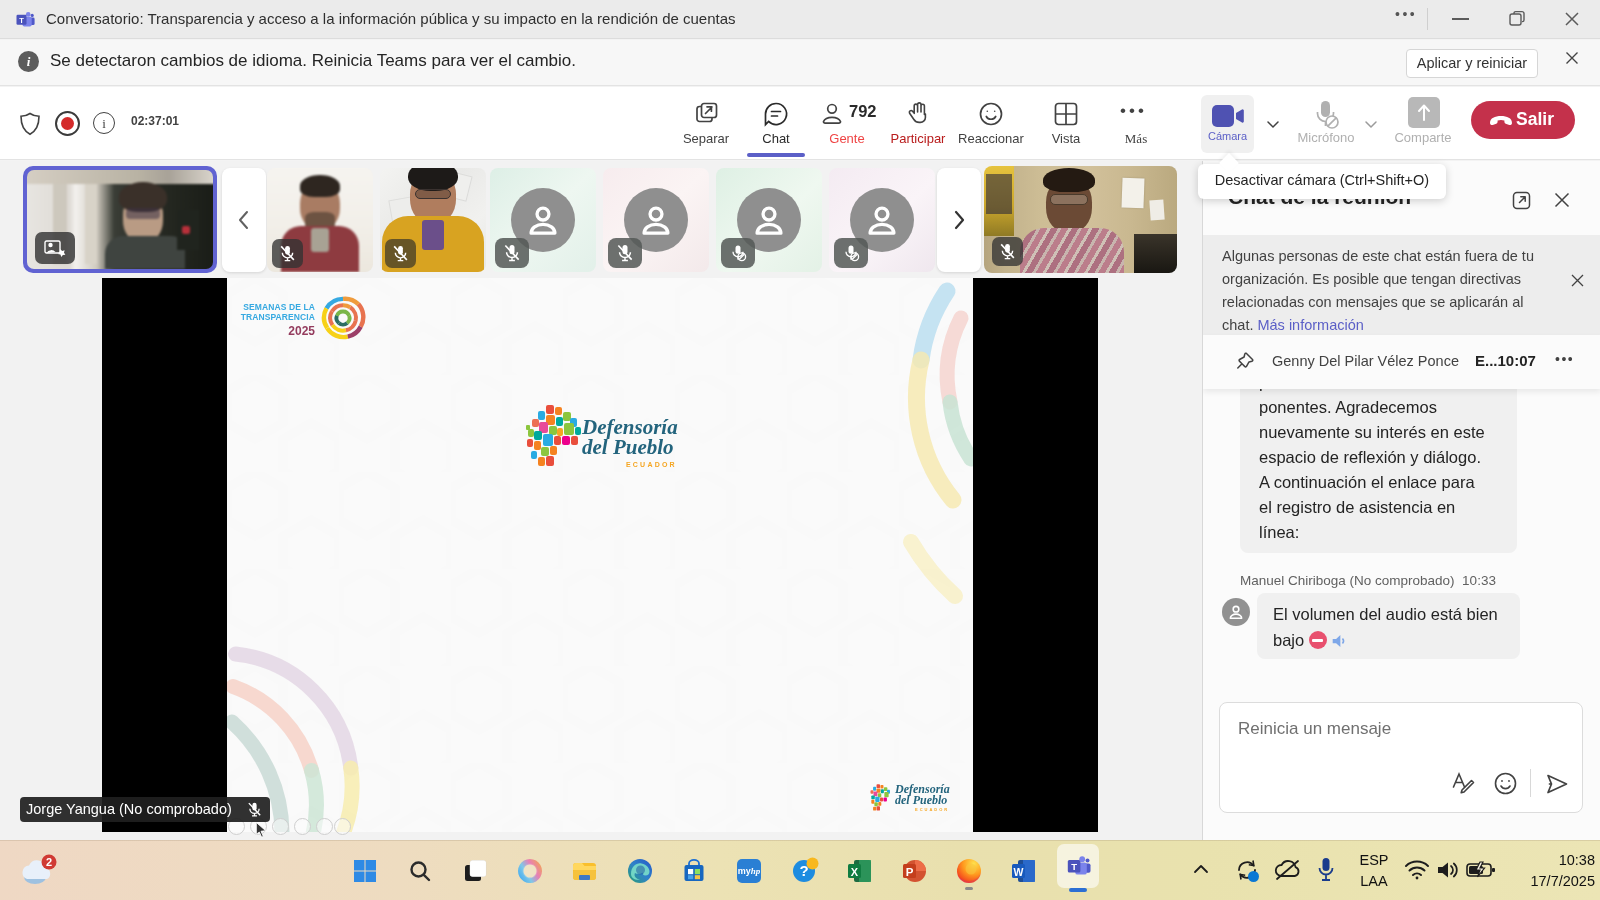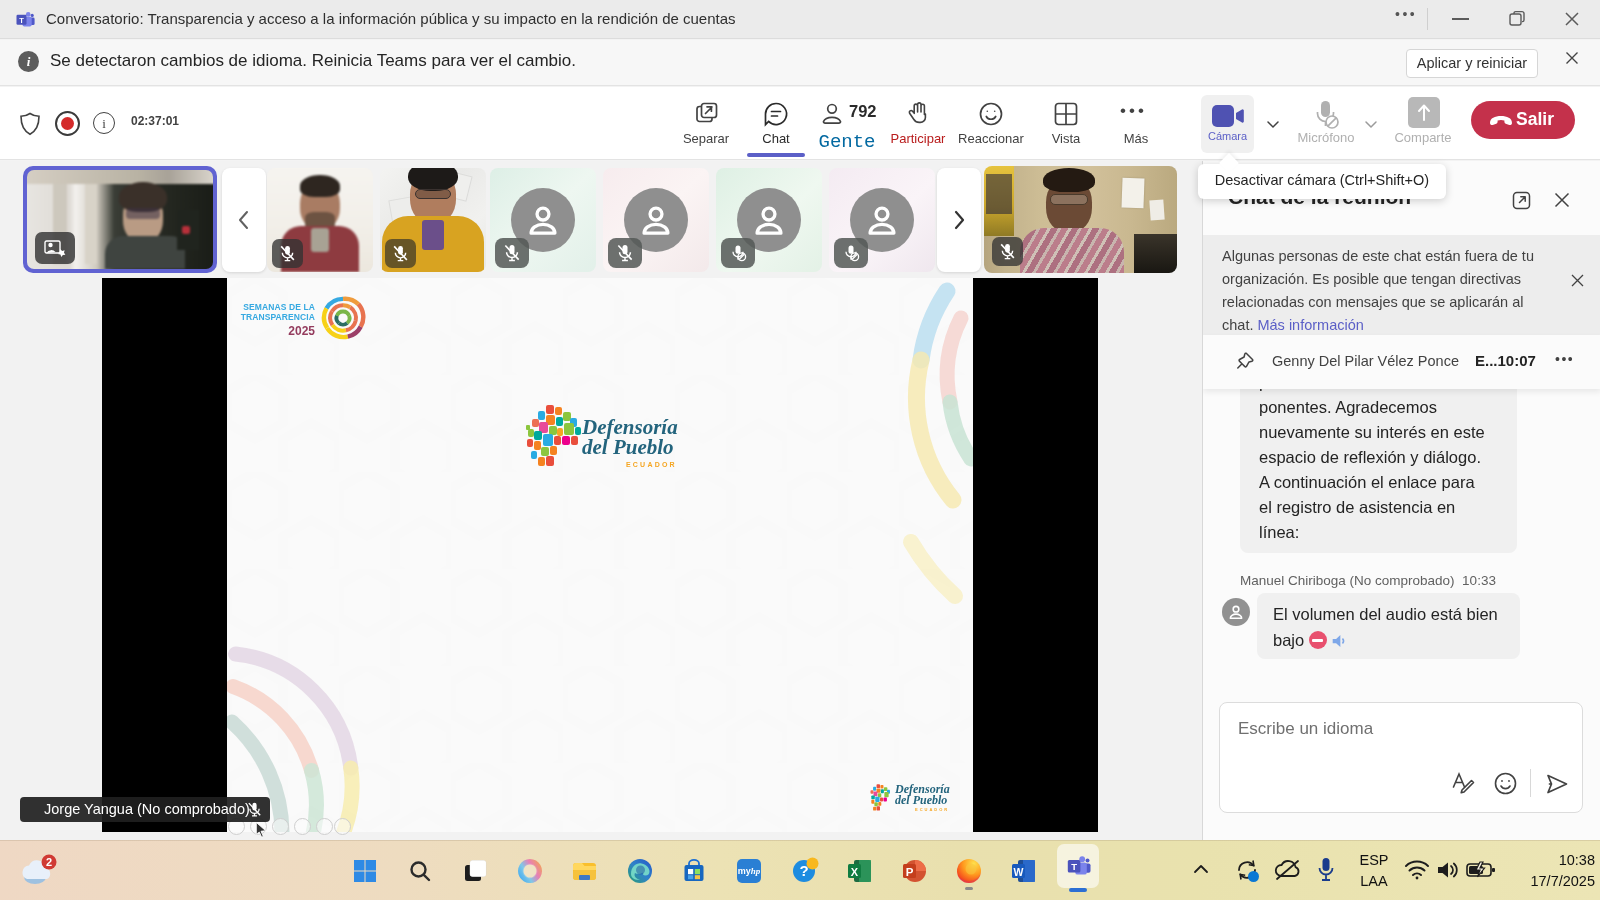--- a/index.html
+++ b/index.html
@@ -69,21 +69,21 @@
     <path d="M9.5 11.5 h9 M9.5 16 h6" stroke-linecap="round"></path>
   </svg>
   <div class="abs" style="left:726px;top:44px;width:100px;text-align:center;font-size:13px;color:#2b2b2b;">Chat</div>
   <div class="abs" style="left:747px;top:66px;width:58px;height:3.5px;border-radius:2px;background:#5b5fc7;"></div>
 
   <svg class="abs" style="left:818px;top:13px;" width="28" height="28" viewBox="0 0 28 28" fill="none" stroke="#424242" stroke-width="1.7">
     <circle cx="14" cy="8.8" r="4.3"></circle>
     <path d="M5.5 21.5 a8.8 5.6 0 0 1 17 0 a1.6 1.6 0 0 1 -1.6 1.7 h-13.8 a1.6 1.6 0 0 1 -1.6 -1.7 Z"></path>
   </svg>
   <div class="abs" style="left:849px;top:15px;font-size:16.5px;font-weight:bold;color:#2b2b2b;">792</div>
-  <div class="abs" style="left:797px;top:44px;width:100px;text-align:center;font-size:19px;color:#0369a1;font-family:Liberation Mono, monospace;">Gente</div>
+  <div class="abs" style="left:797px;top:44px;width:100px;text-align:center;font-size:13px;color:#ef4444;">Gente</div>
 
   <svg class="abs" style="left:904px;top:13px;" width="28" height="28" viewBox="0 0 28 28" fill="none" stroke="#424242" stroke-width="1.6">
     <path d="M10.2 13.5 V5.8 a1.7 1.7 0 0 1 3.4 0 V12 M13.6 12 V4.6 a1.7 1.7 0 0 1 3.4 0 V12 M17 12 V6 a1.7 1.7 0 0 1 3.4 0 v8.5 M10.2 13 l-1.8 -1.9 a1.8 1.8 0 0 0 -2.8 2.2 l4.3 6.2 a6.3 6.3 0 0 0 5.3 2.9 h1.2 a5 5 0 0 0 5 -5 v-3.4" stroke-linecap="round" stroke-linejoin="round"></path>
   </svg>
   <div class="abs" style="left:868px;top:44px;width:100px;text-align:center;font-size:13px;color:#b91c1c;">Participar</div>
 
   <svg class="abs" style="left:977px;top:13px;" width="28" height="28" viewBox="0 0 28 28" fill="none" stroke="#424242" stroke-width="1.7">
     <circle cx="14" cy="14" r="10.5"></circle>
     <circle cx="10.3" cy="11.2" r="0.8" fill="#424242" stroke="none"></circle>
     <circle cx="17.7" cy="11.2" r="0.8" fill="#424242" stroke="none"></circle>
@@ -91,21 +91,21 @@
   </svg>
   <div class="abs" style="left:941px;top:44px;width:100px;text-align:center;font-size:13px;color:#424242;">Reaccionar</div>
 
   <svg class="abs" style="left:1052px;top:13px;" width="28" height="28" viewBox="0 0 28 28" fill="none" stroke="#424242" stroke-width="1.7">
     <rect x="3.5" y="3.5" width="21" height="21" rx="3"></rect>
     <path d="M14 3.5 V24.5 M3.5 14 H24.5"></path>
   </svg>
   <div class="abs" style="left:1016px;top:44px;width:100px;text-align:center;font-size:13px;color:#424242;">Vista</div>
 
   <div class="abs" style="left:1120px;top:14px;font-size:17px;color:#424242;letter-spacing:3px;">•••</div>
-  <div class="abs" style="left:1086px;top:44px;width:100px;text-align:center;font-size:13px;color:#424242;">Más</div>
+  <div class="abs" style="left:1086px;top:44px;width:100px;text-align:center;font-size:13px;color:#424242;font-family:Liberation Serif, serif;">Más</div>
 
   <div class="abs" style="left:1201px;top:8px;width:53px;height:58px;background:#f0f0f0;border-radius:6px;"></div>
   <svg class="abs" style="left:1211px;top:16px;" width="34" height="26" viewBox="0 0 34 26">
     <rect x="1" y="2" width="22" height="22" rx="5" fill="#4f52b2"></rect>
     <path d="M25 10 l6 -3.6 a1.2 1.2 0 0 1 1.8 1 v11.2 a1.2 1.2 0 0 1 -1.8 1 L25 16 Z" fill="#4f52b2"></path>
   </svg>
   <div class="abs" style="left:1201px;top:43px;width:53px;text-align:center;font-size:11px;color:#5b5fc7;">Cámara</div>
   <svg class="abs" style="left:1265px;top:29px;" width="16" height="16" viewBox="0 0 16 16" fill="none" stroke="#424242" stroke-width="1.5">
     <path d="M3 6 l5 5 l5 -5" stroke-linecap="round" stroke-linejoin="round"></path>
   </svg>
@@ -170,21 +170,21 @@
       <circle cx="12" cy="8.6" r="3.4"></circle>
       <path d="M5.2 19.5 a6.8 5 0 0 1 13.6 0 Z" stroke-linejoin="round"></path>
     </svg>
   <div class="abs" style="left:54px;top:432px;width:263px;height:66px;border-radius:8px;background:#f0f0f0;"></div>
   <div class="abs" style="left:70px;top:440px;width:240px;font-size:16.5px;line-height:26px;color:#242424;">El volumen del audio está bien<br>bajo <span style="display:inline-block;width:18px;height:18px;border-radius:50%;background:#e8506e;vertical-align:-3px;position:relative;"><span style="position:absolute;left:3.5px;top:7.5px;width:11px;height:3px;background:#fff;border-radius:1px;"></span></span> <svg width="17" height="16" viewBox="0 0 20 18" style="vertical-align:-3px;">
         <path d="M2 6.5 h4 l5 -4.5 v14 l-5 -4.5 h-4 Z" fill="#7ea7e8"></path>
         <path d="M13.5 6 a4.5 4.5 0 0 1 0 6" fill="none" stroke="#7ea7e8" stroke-width="1.8"></path>
       </svg></div>
 
   <div class="abs" style="left:16px;top:541px;width:364px;height:111px;border-radius:8px;border:1px solid #dcdcdc;background:#fff;"></div>
-  <div class="abs" style="left:35px;top:558px;font-size:17px;color:#707070;">Escribe un idioma</div>
+  <div class="abs" style="left:35px;top:558px;font-size:17px;color:#707070;">Reinicia un mensaje</div>
   <svg class="abs" style="left:248px;top:610px;" width="25" height="25" viewBox="0 0 25 25" fill="none" stroke="#424242" stroke-width="1.6">
     <path d="M2.5 16 L8 3 L13.5 16 M4.5 11.5 h7" stroke-linecap="round"></path>
     <path d="M20.5 9.5 l2 2 L13 21 l-2.8 .8 l.8 -2.8 Z" stroke-linejoin="round"></path>
   </svg>
   <svg class="abs" style="left:290px;top:610px;" width="25" height="25" viewBox="0 0 25 25" fill="none" stroke="#424242" stroke-width="1.6">
     <circle cx="12.5" cy="12.5" r="10"></circle>
     <circle cx="9" cy="10" r="0.9" fill="#424242" stroke="none"></circle>
     <circle cx="16" cy="10" r="0.9" fill="#424242" stroke="none"></circle>
     <path d="M8 15 a5.2 5.2 0 0 0 9 0" stroke-linecap="round"></path>
   </svg>
@@ -484,21 +484,21 @@
     <div class="abs ctrl-circle" style="left:22px;"></div>
     <div class="abs ctrl-circle" style="left:44px;"></div>
     <div class="abs ctrl-circle" style="left:66px;"></div>
     <div class="abs ctrl-circle" style="left:88px;"></div>
     <div class="abs ctrl-circle" style="left:106px;"></div>
     <svg class="abs" style="left:26px;top:3px;" width="14" height="17" viewBox="0 0 12 14">
         <path d="M2 1 L10 8 L6 8.5 L8 13 L6.5 13.5 L4.6 9.2 L2 11 Z" fill="#333" stroke="#fff" stroke-width="0.7"></path>
       </svg>
   </div>
 
-  <div class="abs" style="left:20px;top:636px;width:250px;height:25px;border-radius:4px;background:rgba(32,32,32,.92);color:#fff;font-size:14.5px;line-height:25px;padding-left:24px;">Jorge Yangua (No comprobado)
+  <div class="abs" style="left:20px;top:636px;width:250px;height:25px;border-radius:4px;background:rgba(32,32,32,.92);color:#fff;font-size:14.5px;line-height:25px;padding-left:6px;">Jorge Yangua (No comprobado)
     <svg class="abs" style="left:226px;top:4px;" width="17" height="17" viewBox="0 0 24 24" fill="none" stroke="#fff" stroke-width="1.8">
       <rect x="9" y="2.5" width="6" height="11" rx="3" fill="#fff" stroke="none"></rect>
       <path d="M5.5 11 a6.5 6.5 0 0 0 13 0 M12 17.5 V21 M8.5 21 h7"></path>
       <path d="M4 3 L20 20" stroke-width="2"></path>
     </svg>
   </div>
 </div>
 
 <div class="abs" id="taskbar" style="left:0;top:840px;width:1600px;height:60px;background:linear-gradient(90deg,#efd8c4 0%,#eedcc0 25%,#ece2b4 45%,#e9e0ae 60%,#e9e2ae 75%,#ece5b5 100%);border-top:1px solid rgba(160,140,110,.25);">
 

